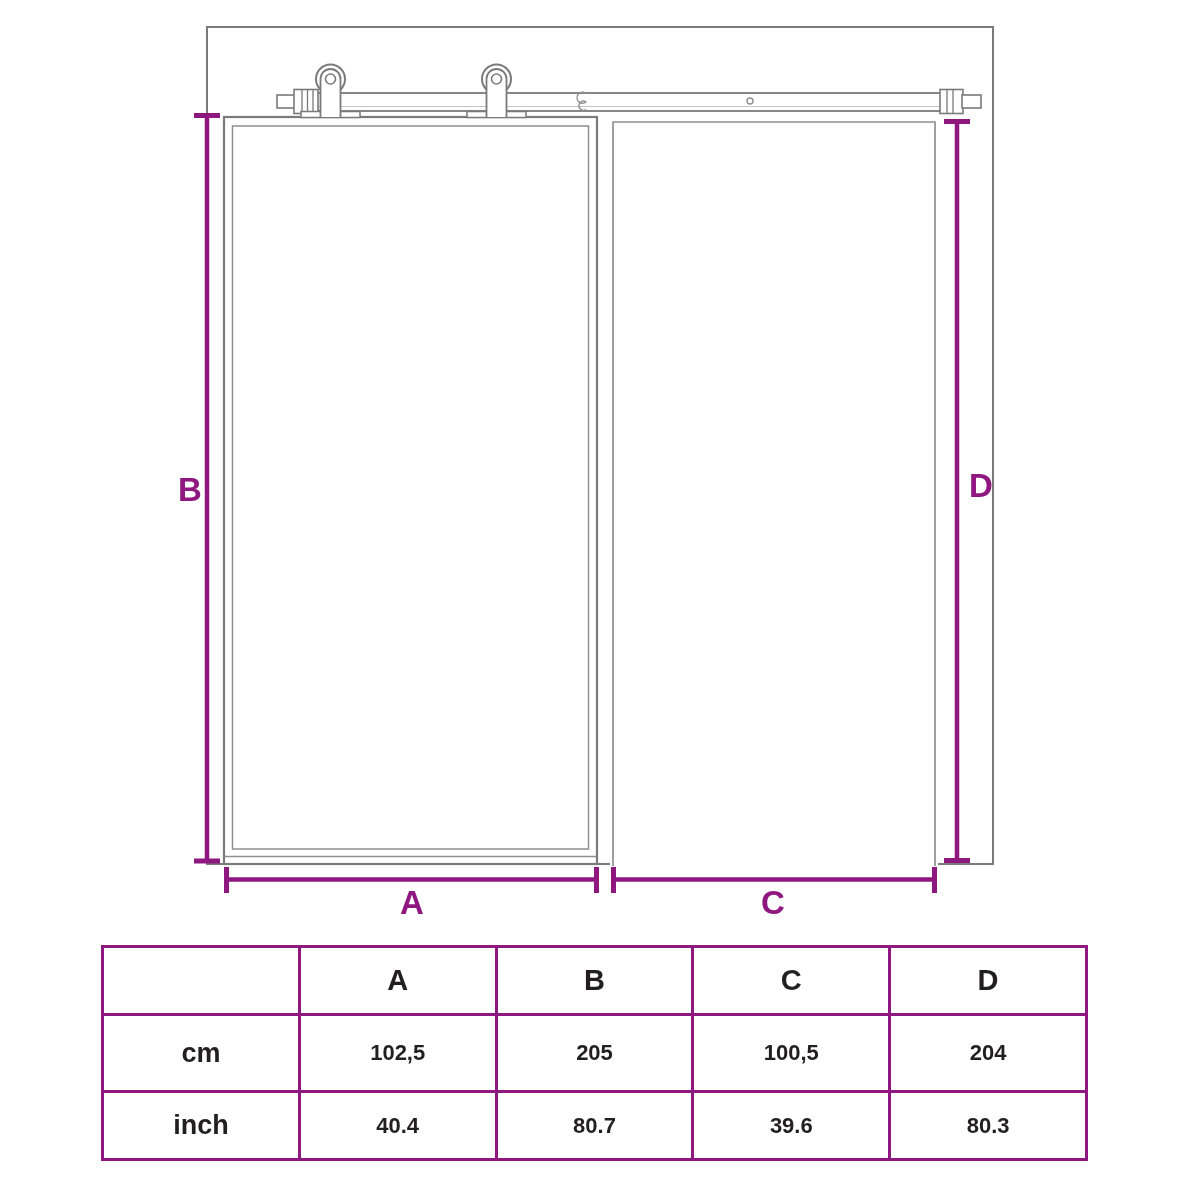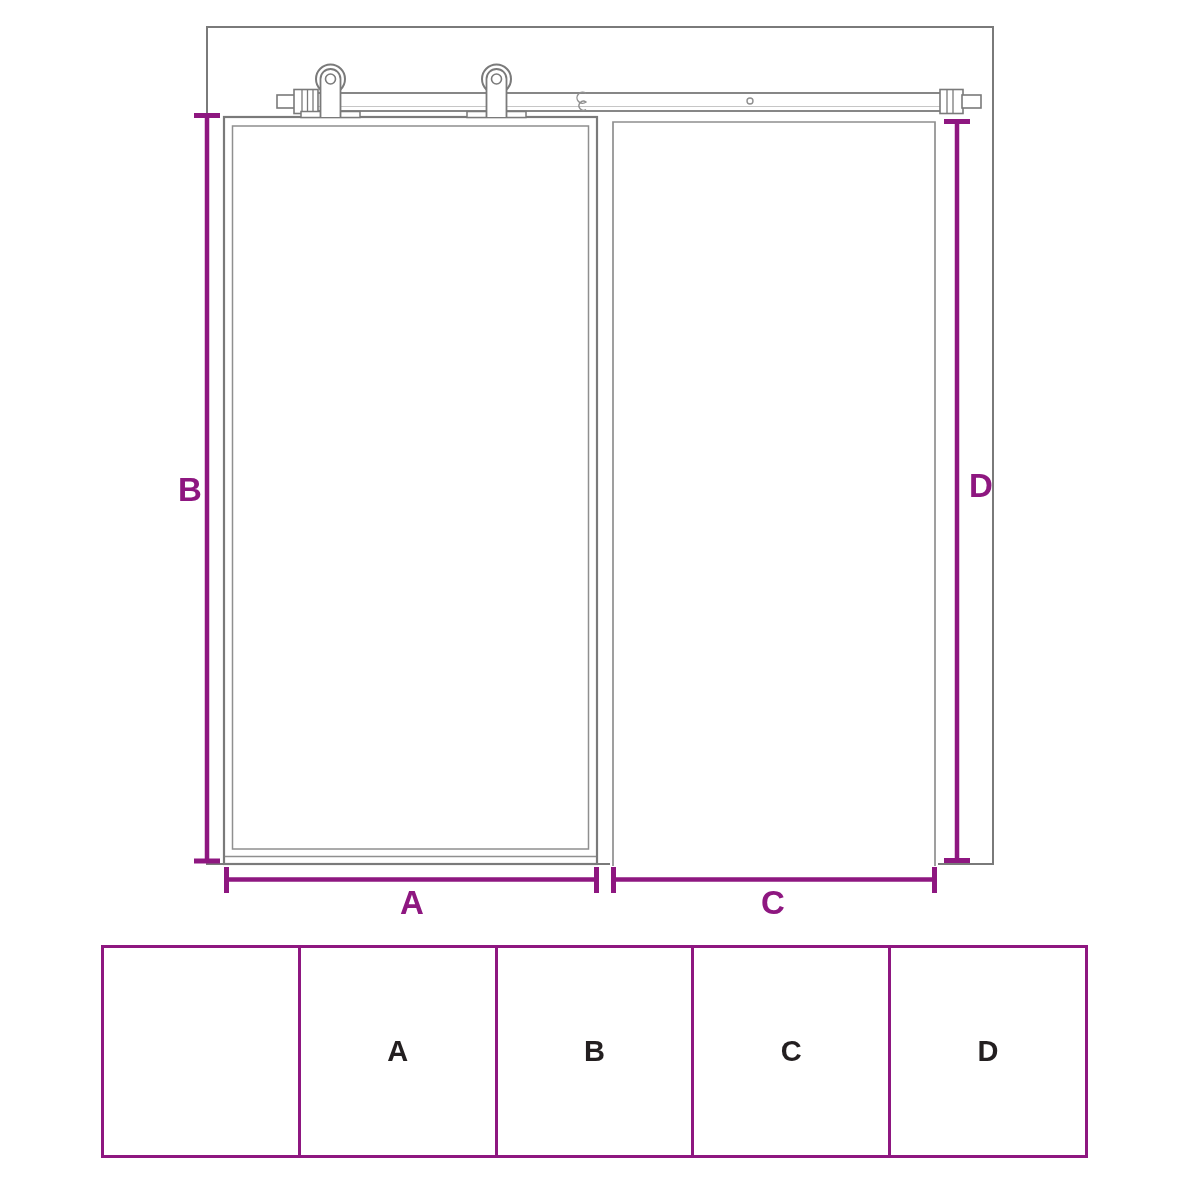--- a/index.html
+++ b/index.html
@@ -141,16 +141,30 @@
 
   <table class="size-table">
     <tbody>
       <tr class="hdr-row">
         <th></th>
         <th>A</th>
         <th>B</th>
         <th>C</th>
         <th>D</th>
       </tr>
+      <tr class="cm-row">
+        <td class="row-label">cm</td>
+        <td class="val">102,5</td>
+        <td class="val">205</td>
+        <td class="val">100,5</td>
+        <td class="val">204</td>
+      </tr>
+      <tr class="inch-row">
+        <td class="row-label">inch</td>
+        <td class="val">40.4</td>
+        <td class="val">80.7</td>
+        <td class="val">39.6</td>
+        <td class="val">80.3</td>
+      </tr>
     </tbody>
   </table>
 
 </div>
 
 </body></html>

